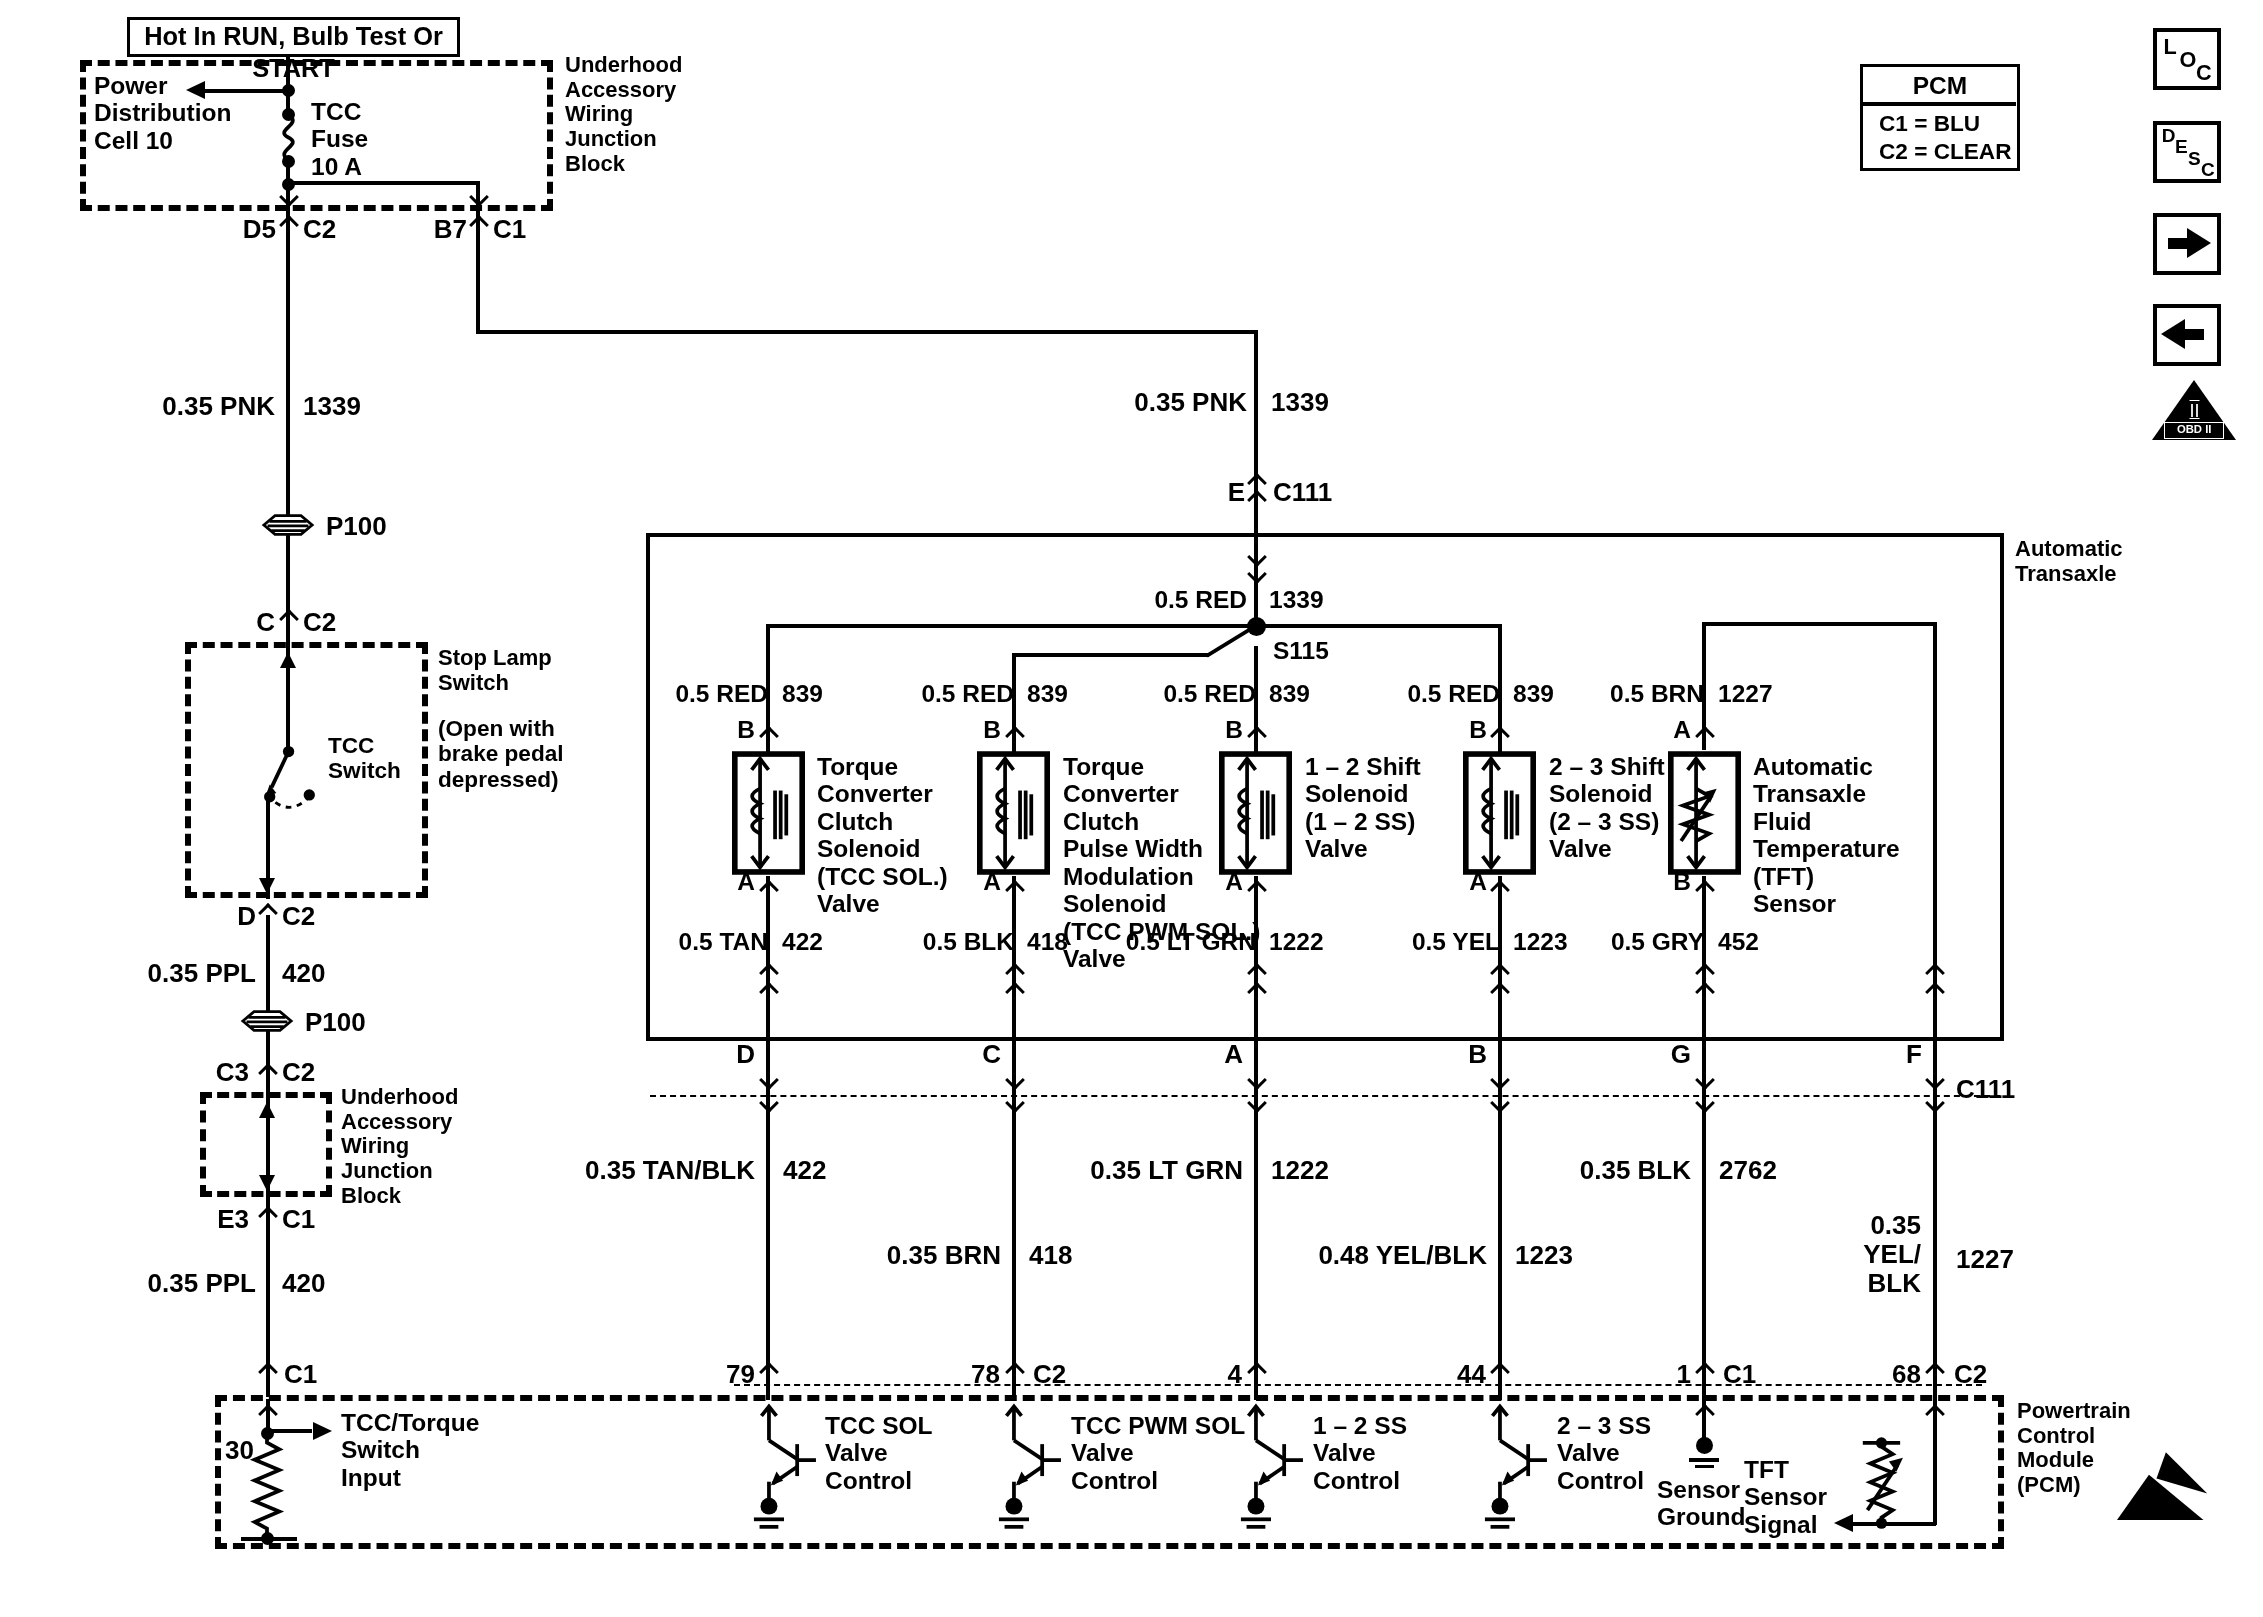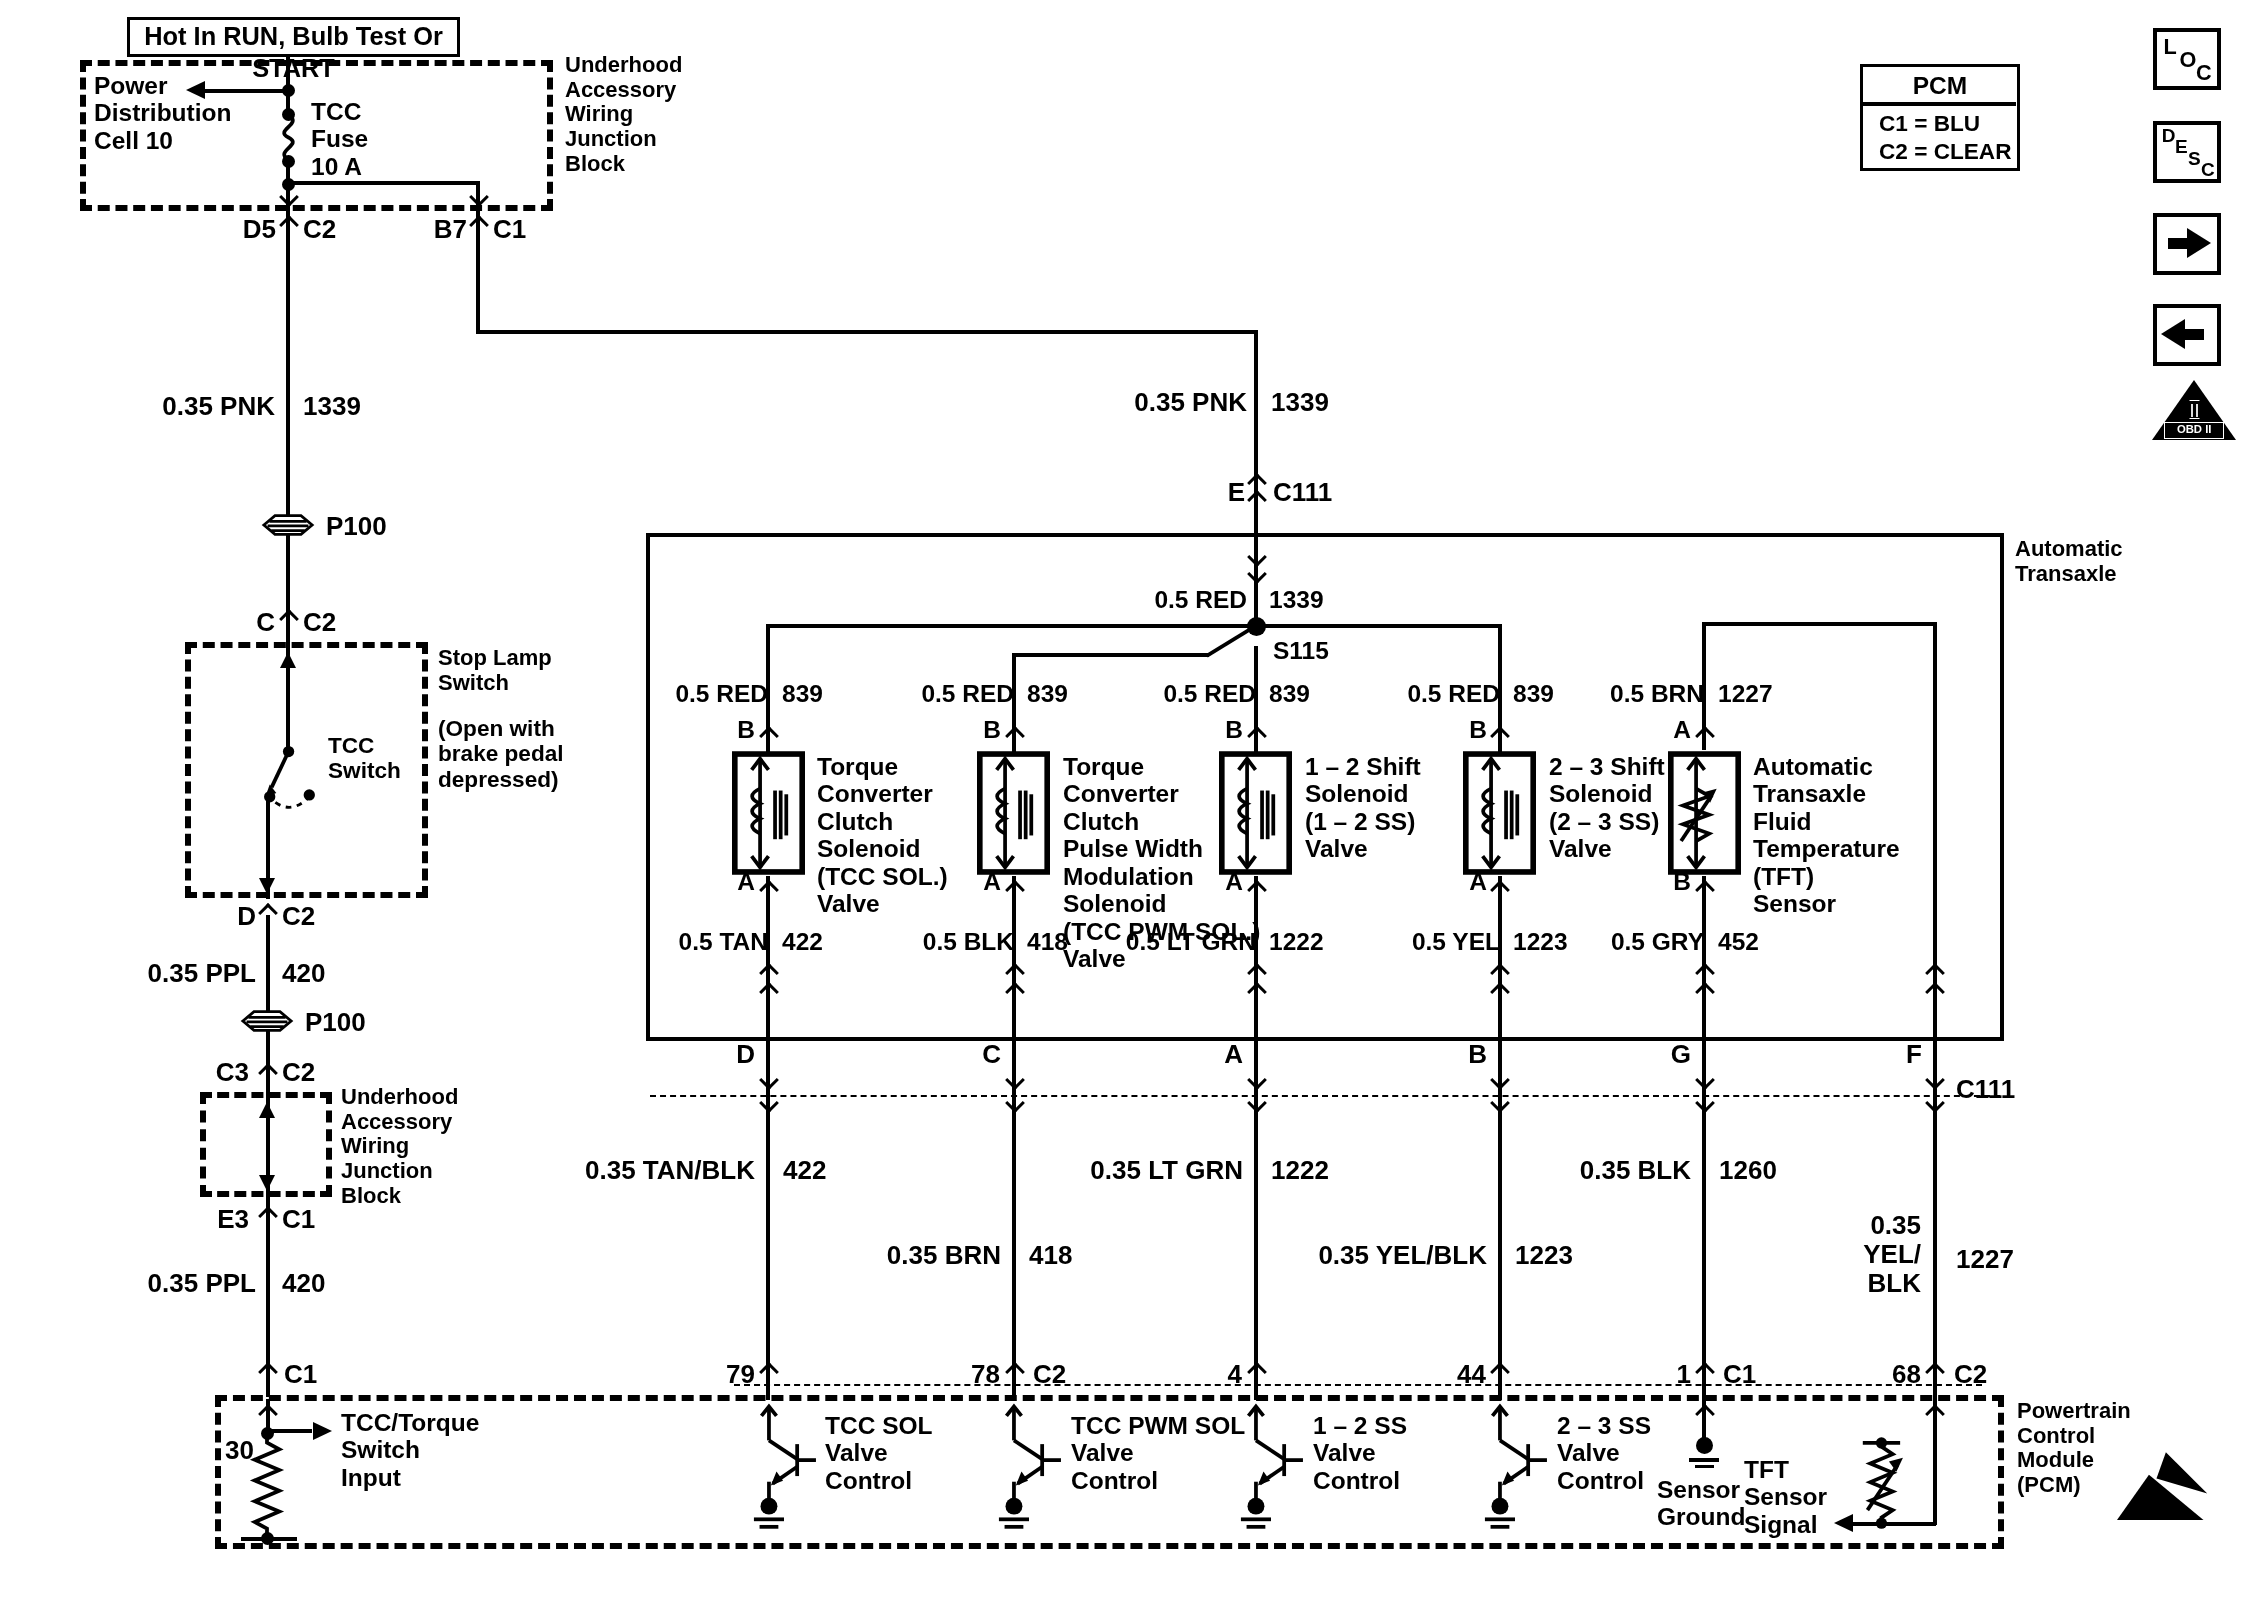--- a/index.html
+++ b/index.html
@@ -307,21 +307,21 @@
   <div class="lbl wr f26" style="left:1442px;top:868px;width:45px">A</div>
   <div class="chv u" style="left:1493px;top:883px"></div>
   <div class="w" style="left:1498px;top:876px;width:3.8px;height:524px"></div>
   <div class="lbl wr f26" style="left:1340px;top:928px;width:160px">0.5 YEL</div>
   <div class="lbl f26" style="left:1513px;top:928px">1223</div>
   <div class="chv u" style="left:1493px;top:966px"></div>
   <div class="chv u" style="left:1493px;top:985px"></div>
   <div class="lbl wr" style="left:1438px;top:1040px;width:49px">B</div>
   <div class="chv d" style="left:1493px;top:1073px"></div>
   <div class="chv d" style="left:1493px;top:1096px"></div>
-  <div class="lbl wr" style="left:1308px;top:1241px;width:179px">0.35 YEL/BLK</div>
+  <div class="lbl wr" style="left:1308px;top:1241px;width:179px">0.48 YEL/BLK</div>
   <div class="lbl" style="left:1515px;top:1241px">1223</div>
   <div class="lbl wr" style="left:1430px;top:1360px;width:56px">44</div>
   <div class="chv u" style="left:1493px;top:1365px"></div>
 
   <div class="lbl wr f26" style="left:1544px;top:680px;width:160px">0.5 BRN</div>
   <div class="lbl f26" style="left:1718px;top:680px">1227</div>
   <div class="lbl wr f26" style="left:1646px;top:716px;width:45px">A</div>
   <div class="chv u" style="left:1698px;top:729px"></div>
   <svg style="left:1668px;top:751px" width="73" height="124" viewBox="0 0 78 132">
       <g stroke="#000" stroke-width="4" fill="none">
@@ -344,21 +344,21 @@
   <div class="chv u" style="left:1698px;top:883px"></div>
   <div class="w" style="left:1702px;top:876px;width:3.8px;height:524px"></div>
   <div class="lbl wr f26" style="left:1544px;top:928px;width:160px">0.5 GRY</div>
   <div class="lbl f26" style="left:1718px;top:928px">452</div>
   <div class="chv u" style="left:1698px;top:966px"></div>
   <div class="chv u" style="left:1698px;top:985px"></div>
   <div class="lbl wr" style="left:1642px;top:1040px;width:49px">G</div>
   <div class="chv d" style="left:1698px;top:1073px"></div>
   <div class="chv d" style="left:1698px;top:1096px"></div>
   <div class="lbl wr" style="left:1512px;top:1156px;width:179px">0.35 BLK</div>
-  <div class="lbl" style="left:1719px;top:1156px">1260</div>
+  <div class="lbl" style="left:1719px;top:1156px">2762</div>
   <div class="lbl wr" style="left:1635px;top:1360px;width:56px">1</div>
   <div class="chv u" style="left:1698px;top:1365px"></div>
   <div class="lbl" style="left:1723px;top:1360px">C1</div>
 
   <div class="chv u" style="left:1928px;top:966px"></div>
   <div class="chv u" style="left:1928px;top:985px"></div>
   <div class="lbl wr" style="left:1873px;top:1040px;width:49px">F</div>
   <div class="chv d" style="left:1928px;top:1073px"></div>
   <div class="chv d" style="left:1928px;top:1096px"></div>
   <div class="lbl" style="left:1956px;top:1075px">C111</div>

